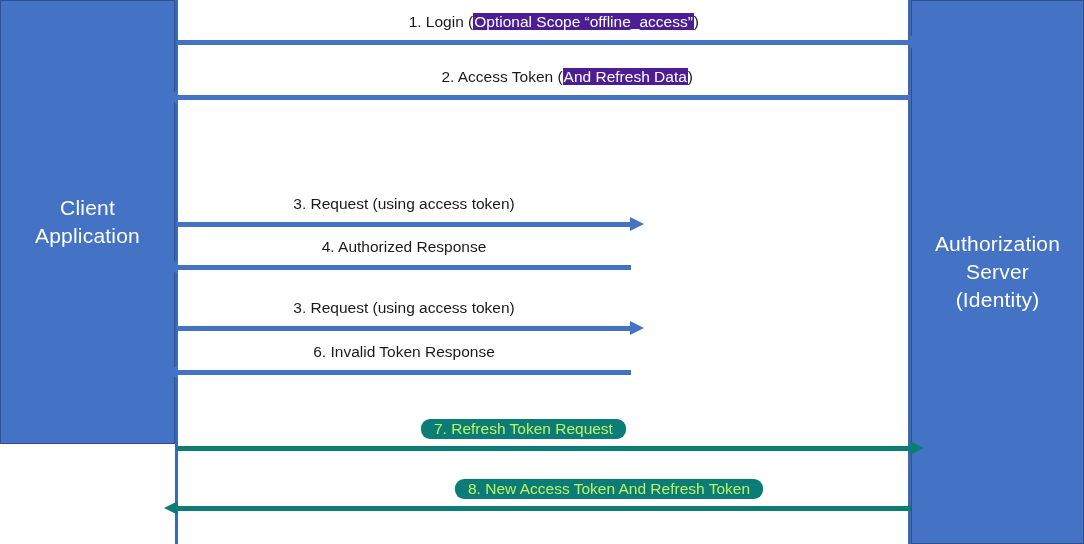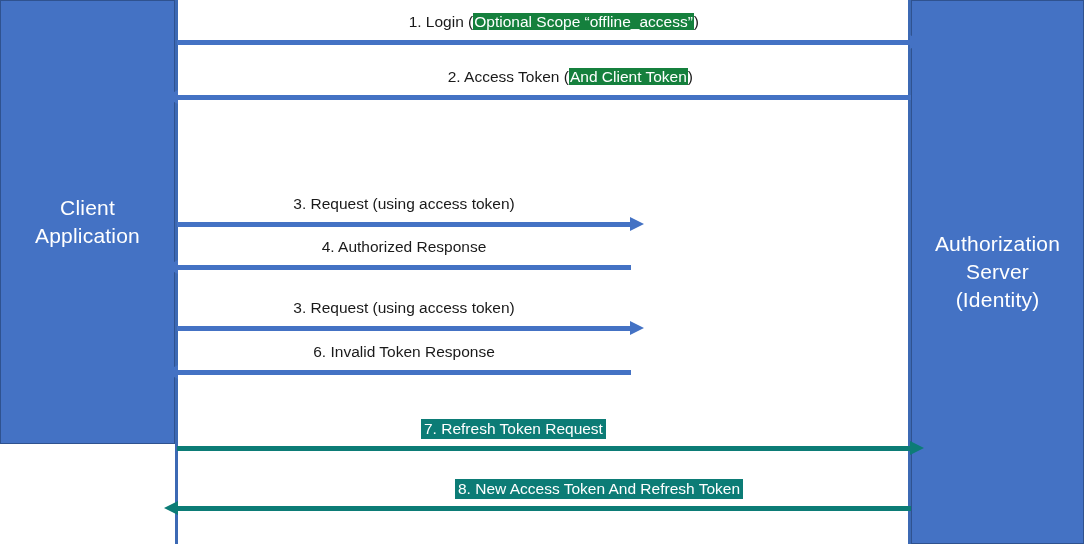--- a/index.html
+++ b/index.html
@@ -101,26 +101,27 @@
     position: absolute;
     bottom: 8px;
     white-space: nowrap;
     font-size: 15.5px;
     color: #1A1A1A;
     line-height: 20px;
   }
   .msg-label.lbl-right { right: 0; }
   .msg-label.lbl-center { left: 50%; transform: translateX(-50%); }
   .msg-green .msg-label {
-    color: #ffffff;
+    color: #bef264;
     background: #0C7C76;
-    padding: 0 3px;
+    padding: 0 13px;
+    border-radius: 9px;
   }
   .hl {
-    background: #15803d;
+    background: #4c1d95;
     color: #ffffff;
     padding: 0 1px;
   }
 </style>
 </head>
 <body>
 
 <div id="canvas">
 
   <div class="lifeline" id="lifeline-client"></div>
@@ -147,21 +148,21 @@
     <div class="msg-head head-right"></div>
     <div class="msg-label lbl-right" style="right:212px;">
       <span>1. Login (</span><span class="hl">Optional Scope “offline_access”</span><span>)</span>
     </div>
   </div>
 
   <div class="message msg-blue" style="left:177px; top:95px; width:734px;">
     <div class="msg-line"></div>
     <div class="msg-head head-left"></div>
     <div class="msg-label lbl-right" style="right:218px;">
-      <span>2. Access Token (</span><span class="hl">And Client Token</span><span>)</span>
+      <span>2. Access Token (</span><span class="hl">And Refresh Data</span><span>)</span>
     </div>
   </div>
 
   <div class="message msg-blue" style="left:177px; top:222px; width:454px;">
     <div class="msg-line"></div>
     <div class="msg-head head-right"></div>
     <div class="msg-label lbl-center">
       <span>3. Request (using access token)</span>
     </div>
   </div>

